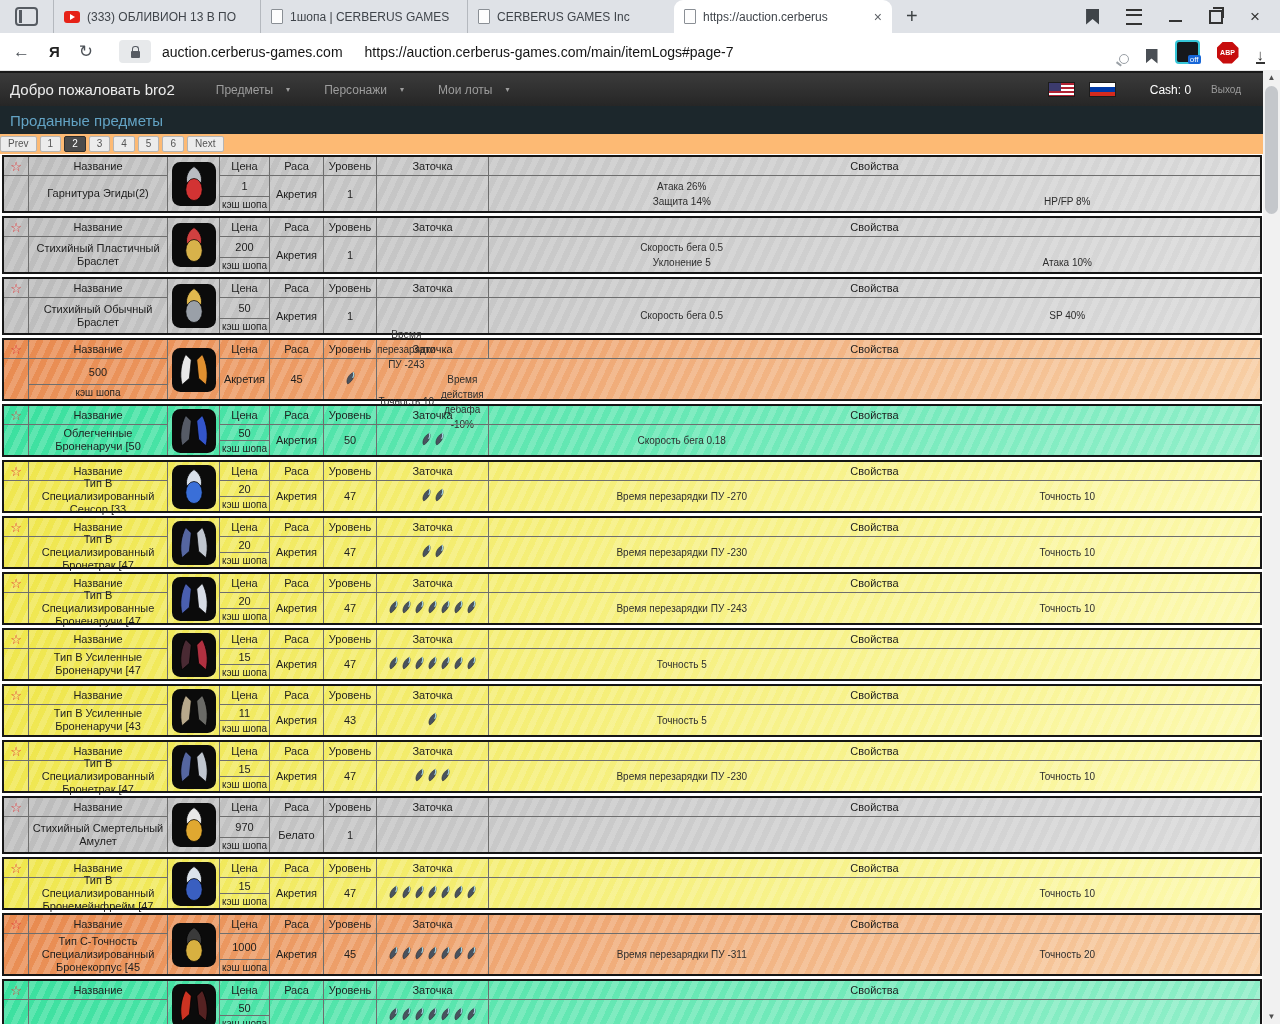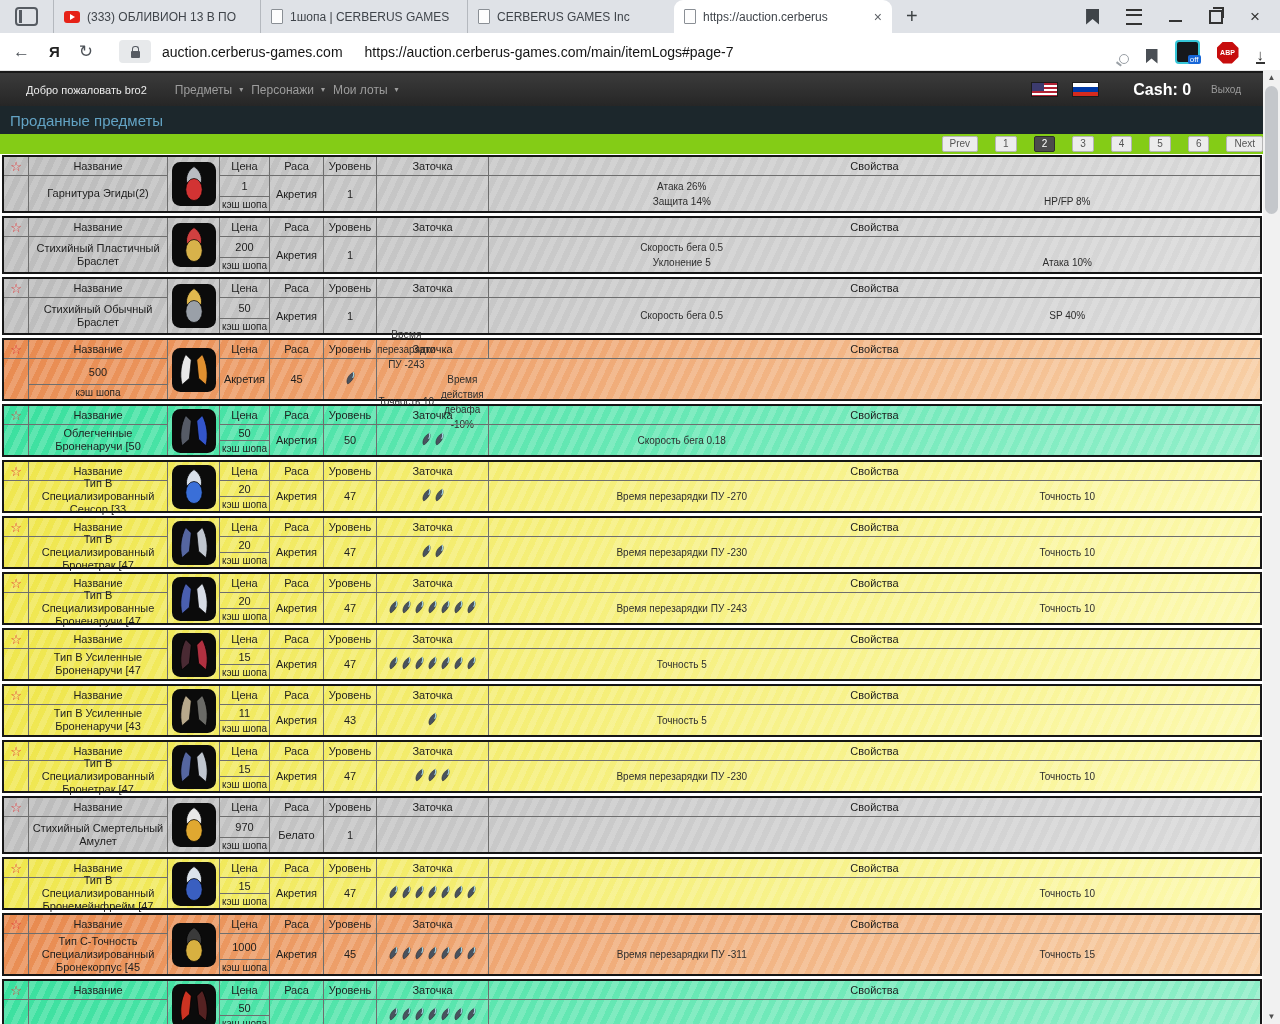--- a/index.html
+++ b/index.html
@@ -43,35 +43,35 @@
   .mag::after{content:"";position:absolute;left:-4px;top:8px;width:6px;height:1.6px;background:#9aa0a6;transform:rotate(38deg)}
   .bkmk2{width:12px;height:15px;background:#4a4f55;clip-path:polygon(0 0,100% 0,100% 100%,50% 66%,0 100%)}
   .extoff{width:21px;height:20px;background:#16181c;border:2px solid #35c6d8;border-radius:4px;position:relative}
   .extoff .b{position:absolute;right:-3px;bottom:-2px;background:#1767d8;color:#fff;font-size:8px;line-height:9px;padding:0 2px;border-radius:2px}
   .abp{width:22px;height:22px;background:#c70d0d;clip-path:polygon(30% 0,70% 0,100% 30%,100% 70%,70% 100%,30% 100%,0 70%,0 30%);
        color:#fff;font-size:7px;font-weight:bold;display:flex;align-items:center;justify-content:center}
   .dl{color:#333;font-size:15px;border-bottom:2px solid #333;line-height:14px;padding:0 1px}
 
   
   .nav{height:33px;background:linear-gradient(#3b3b3b,#262626);display:flex;align-items:center;color:#9d9d9d;border-top:2px solid #191919}
-  .brand{color:#ececec;font-size:11px;margin:0 24px 0 26px;flex:none}
-  .navitem{font-size:12px;margin:0 4px;display:flex;align-items:center;gap:7px}
+  .brand{color:#ececec;font-size:15px;margin:0 24px 0 10px;flex:none}
+  .navitem{font-size:12px;margin:0 17px;display:flex;align-items:center;gap:13px}
   .caret{font-size:8px}
   .nvr{margin-left:auto;display:flex;align-items:center}
   .flag{width:27px;height:15px;margin-right:14px;border:1px solid #1c1c1c;box-sizing:border-box;position:relative}
   .flag-us{background:repeating-linear-gradient(#b22234 0 2px,#fff 2px 4px)}
   .flag-us::after{content:"";position:absolute;left:0;top:0;width:12px;height:8px;background:#3c3b6e}
   .flag-ru{background:linear-gradient(#fff 0 33%,#0039a6 33% 66%,#d52b1e 66% 100%)}
-  .cash{color:#fff;font-weight:bold;font-size:16px;margin:16px 20px}
+  .cash{color:#fff;font-weight:normal;font-size:12px;margin:16px 20px}
   .logout{font-size:10px;color:#9d9d9d;margin-right:22px}
 
   
   .content{width:1263px}
   .titlebar{height:28px;background:#1c272c;color:#63a3c4;font-size:15px;display:flex;align-items:center;padding-left:10px}
-  .pagerow{height:20px;display:flex;align-items:center;justify-content:flex-end;gap:17px;background:#84cc16}
+  .pagerow{height:20px;display:flex;align-items:center;justify-content:flex-start;gap:3px;background:#fdba74}
   .pg{font-size:10px;color:#555;background:#ececec;border:1px solid #b5b5b5;border-radius:2px;padding:1px 7px;line-height:12px}
   .pg.active{background:#4b4b4b;color:#fff;border-color:#2e2e2e}
 
   .rows{padding:1px 0 0 2px}
   .item-table{width:1256px;border:2px solid #161616;margin-bottom:3px;display:grid;
       grid-template-columns:25px 139px 52px 50px 54px 53px 112px 1fr;
       grid-template-rows:19px var(--bh);
       background:repeating-linear-gradient(115deg,rgba(255,255,255,.17) 0 6px,rgba(255,255,255,0) 6px 12px),var(--grad)}
   .gray  {--bh:35px;--grad:linear-gradient(150deg,#bbbbbb,#dadada)}
   .orange{--bh:40px;--grad:linear-gradient(150deg,#e8894e,#f8d0a6)}
@@ -744,21 +744,21 @@
               <path d="M9.2 1.2 C10.8 3.4 10 6.6 7.8 9.6 C6.2 11.8 4.2 13.4 3 14 C1.6 12.6 1.8 9.4 3.4 6.6 C5 3.8 7.4 2 9.2 1.2 Z" fill="#49525e" stroke="#262c34" stroke-width="0.6"></path>
               <path d="M9 1.6 C10 3.4 9.6 5.2 8.6 7" stroke="#a8dcea" stroke-width="1.2" fill="none" stroke-linecap="round"></path>
             </svg></span>
           <span><svg width="11" height="14" viewBox="0 0 12 15">
               <path d="M9.2 1.2 C10.8 3.4 10 6.6 7.8 9.6 C6.2 11.8 4.2 13.4 3 14 C1.6 12.6 1.8 9.4 3.4 6.6 C5 3.8 7.4 2 9.2 1.2 Z" fill="#49525e" stroke="#262c34" stroke-width="0.6"></path>
               <path d="M9 1.6 C10 3.4 9.6 5.2 8.6 7" stroke="#a8dcea" stroke-width="1.2" fill="none" stroke-linecap="round"></path>
             </svg></span>
         </div>
         <div class="bc noR propsb">
           <div class="prop pL">Время перезарядки ПУ -311</div>
-          <div class="prop pR">Точность 15</div>
+          <div class="prop pR">Точность 20</div>
         </div>
       </div>
       <div class="item-table green">
         <div class="hc star">☆</div>
         <div class="hc">Название</div>
         <div class="bc icon-cell">
           <svg viewBox="0 0 48 48" class="item-icon">
             <rect width="48" height="48" rx="9" fill="#0b0b0b"></rect>
             <path d="M15 7 L21 13 L19 33 L11 40 C8 29 10 16 15 7 Z" fill="#cc3322" stroke="#000" stroke-width="0.8"></path>
             <path d="M33 7 L27 13 L29 33 L37 40 C40 29 38 16 33 7 Z" fill="#552222" stroke="#000" stroke-width="0.8"></path>

